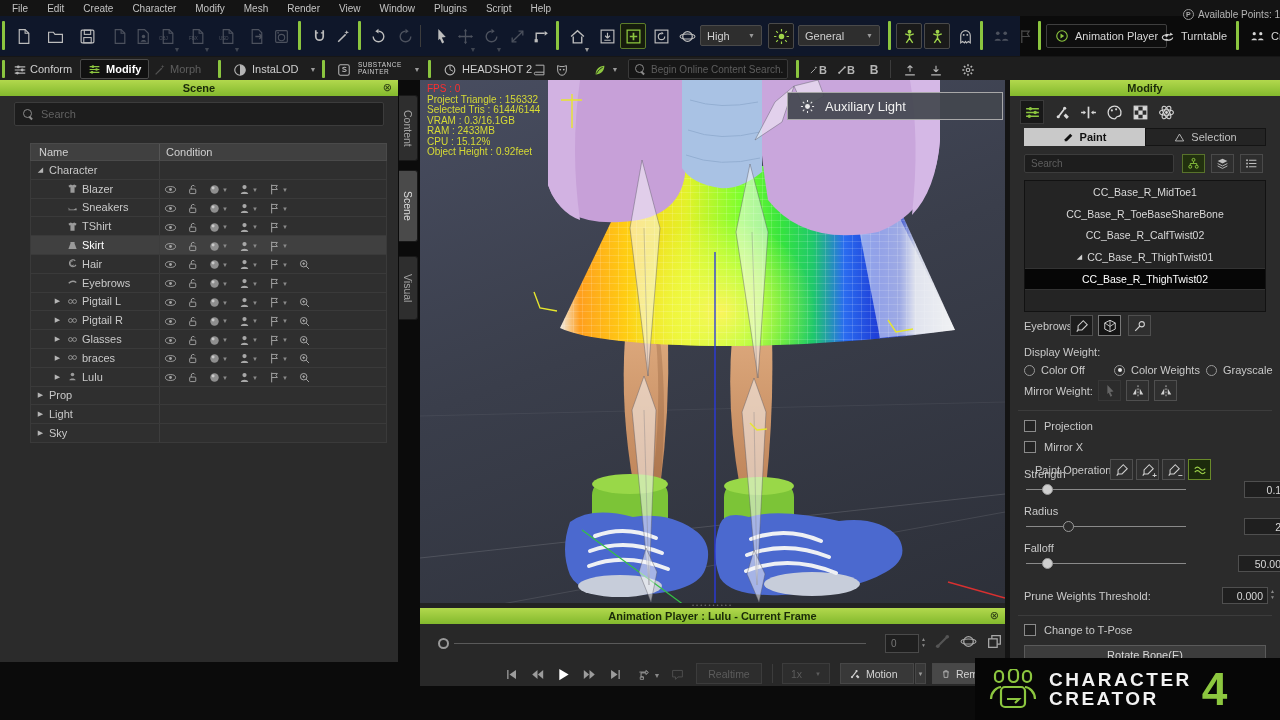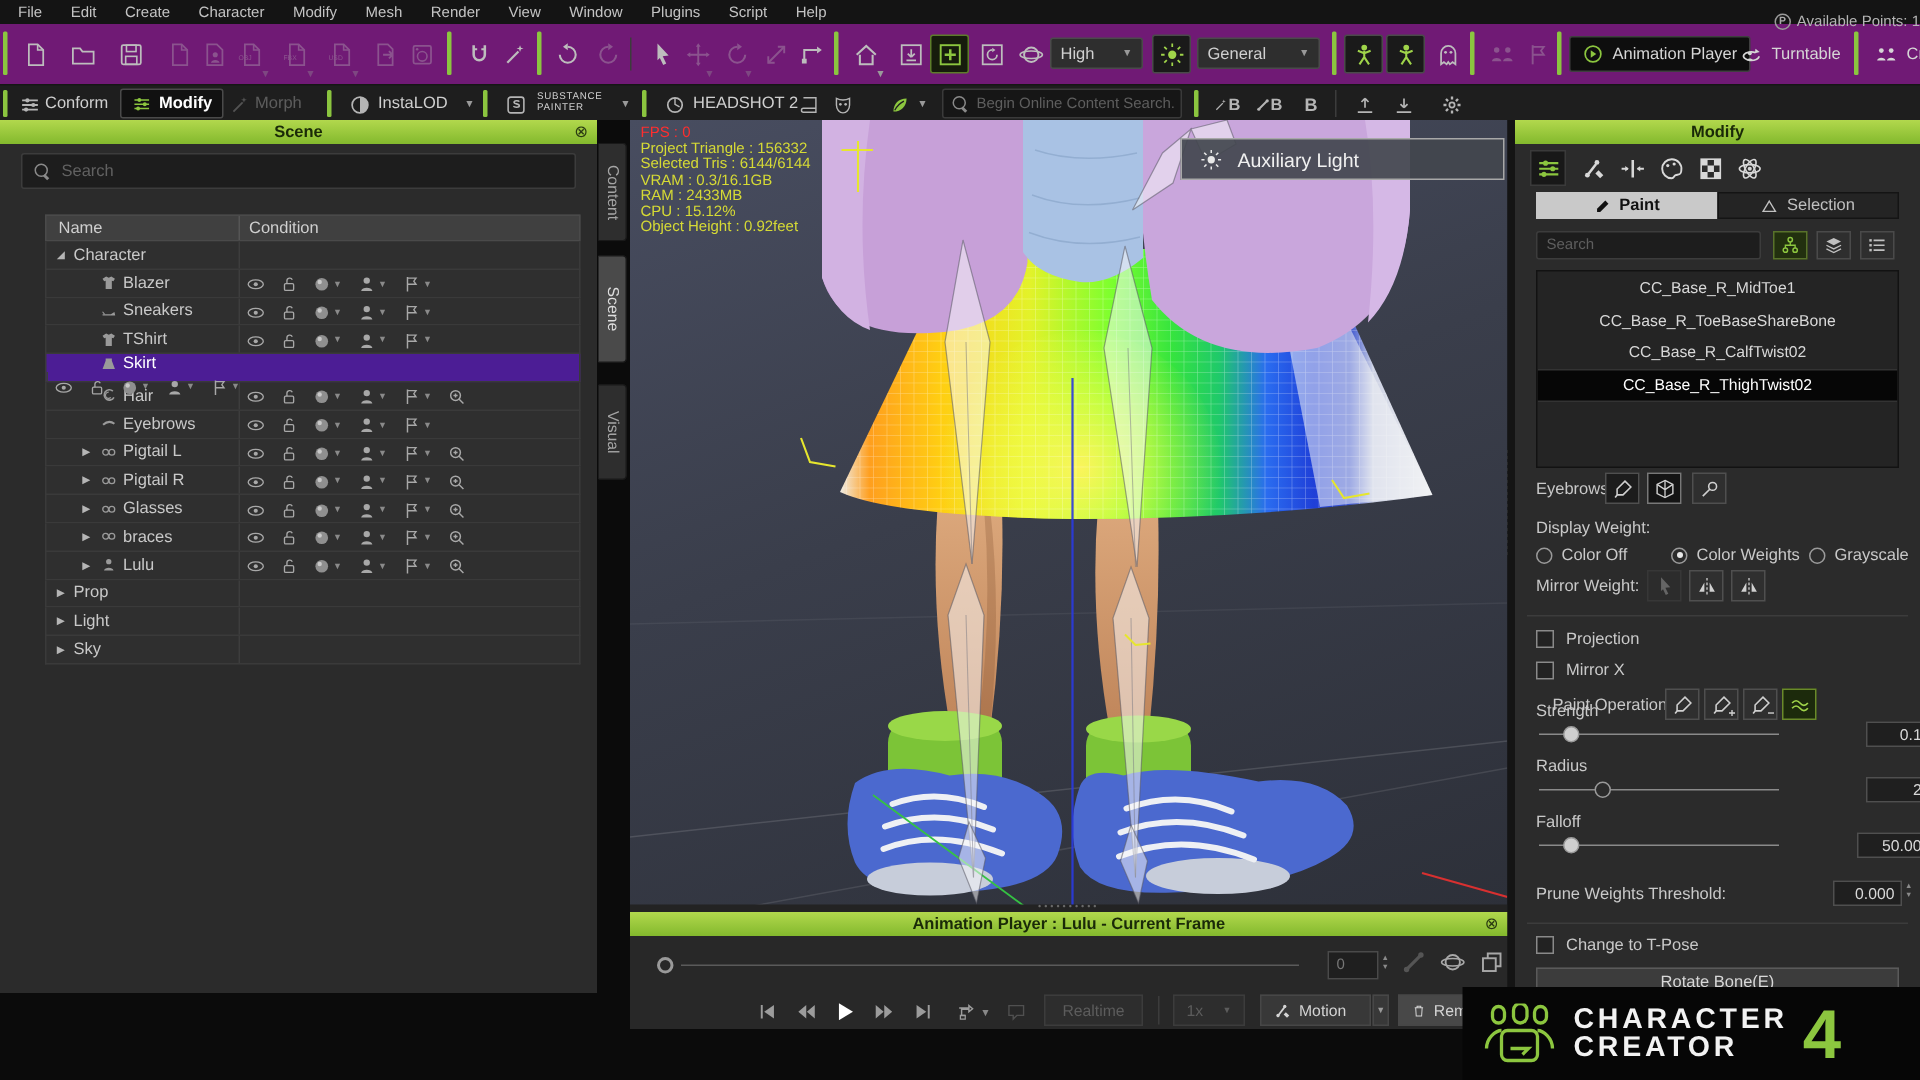--- a/index.html
+++ b/index.html
@@ -12,21 +12,21 @@
   
   #menubar { position:absolute; left:0; top:0; width:1280px; height:16px; background:#141414;
     display:flex; align-items:center; padding-left:12px; gap:0; z-index:5; }
   #menubar .mi { font-size:10px; color:#c3c3c3; margin-right:19px; cursor:default; }
   #points { position:absolute; right:0; top:9px; display:flex; align-items:center; gap:4px; z-index:9; }
   #points .pcirc { width:11px; height:11px; border:1px solid #9a9a9a; border-radius:50%;
     color:#aaa; font-size:7px; font-weight:bold; display:flex; align-items:center; justify-content:center; }
   #points .ptxt { font-size:10px; color:#b5b5b5; white-space:nowrap; }
 
   
-  #toolbar1 { position:absolute; left:0; top:16px; width:1280px; height:40px; background:#701a75; }
+  #toolbar1 { position:absolute; left:0; top:16px; width:1020px; height:40px; background:#0f172a; }
   #toolbar2 { position:absolute; left:0; top:56px; width:1280px; height:24px; background:#1e1e1e; border-top:1px solid #161616; }
   .vsep { position:absolute; top:5px; width:3px; height:29px; background:#8bc53f; border-radius:1px; }
   #toolbar2 .vsep { top:3px; height:18px; }
   .gsep { position:absolute; top:9px; width:1px; height:22px; background:#3c3c3c; }
   .tbi { position:absolute; top:7px; width:26px; height:26px; display:flex; align-items:center;
     justify-content:center; color:#bdbdbd; cursor:pointer; }
   .tbi svg { width:17px; height:17px; }
   .tbi.boxed { border:1px solid #4a4a4a; background:#1a1a1a; border-radius:2px; }
   .tbi.active-green { color:#8CC63F; border:1px solid #5d7d2a; background:#161c0c; border-radius:2px; }
   .dim { opacity:.35; }
@@ -74,21 +74,21 @@
     border:1.4px solid #8a8a8a; border-radius:50%; }
   .mag::after { content:""; position:absolute; left:7px; top:7px; width:4px; height:1.6px;
     background:#8a8a8a; transform:rotate(45deg); transform-origin:0 0; }
   #scene-table { position:absolute; left:30px; top:63px; width:357px; }
   #scene-table .thead { display:flex; height:18px; background:#404040; border:1px solid #4a4a4a;
     font-size:11px; color:#cfcfcf; align-items:center; }
   #scene-table .thead .c1 { width:128px; padding-left:8px; }
   #scene-table .thead .c2 { flex:1; padding-left:6px; border-left:1px solid #555; height:100%; display:flex; align-items:center; }
   .srow { display:flex; height:18.8px; background:#2f2f2f; border-bottom:1px solid #3a3a3a;
     border-left:1px solid #3a3a3a; border-right:1px solid #3a3a3a; align-items:stretch; cursor:pointer; }
-  .srow.sel { background:#4c1d95;flex-direction:column; }
+  .srow.sel { background:#404040; }
   .srow.sel .slabel { color:#fff; }
   .scell-name { width:128px; display:flex; align-items:center; gap:4px; font-size:11px; color:#c9c9c9; }
   .scell-cond { flex:1; border-left:1px solid #3d3d3d; position:relative; }
   .expander { width:9px; font-size:7px; color:#b5b5b5; text-align:center; flex:none; }
   .lvl0 { padding-left:5px; } .lvl1 { padding-left:22px; }
   .titem { width:12px; height:12px; color:#9a9a9a; flex:none; display:flex; align-items:center; justify-content:center; }
   .titem svg { width:11px; height:11px; }
   .cic { position:absolute; top:3.5px; width:13px; height:13px; color:#a8a8a8; cursor:pointer; }
   .cic svg { width:13px; height:13px; }
   .ccaret { position:absolute; top:7px; font-size:6px; color:#8a8a8a; cursor:pointer; }
@@ -1650,20 +1650,24 @@
   <div id="bone-list">
       <div class="brow">
         <span>CC_Base_R_MidToe1</span>
       </div>
       <div class="brow">
         <span>CC_Base_R_ToeBaseShareBone</span>
       </div>
       <div class="brow">
         <span>CC_Base_R_CalfTwist02</span>
       </div>
+      <div class="brow">
+        <span class="bex">◢</span>
+        <span>CC_Base_R_ThighTwist01</span>
+      </div>
       <div class="brow sel">
         <span>CC_Base_R_ThighTwist02</span>
       </div>
     </div>
 
   <span class="mlabel" style="left:14px;top:240px">Eyebrows:</span>
   <span class="mbtn-ic dark" style="left:60px;top:235px">
       <svg class="ic">
         <use href="#i-brush"></use>
       </svg>

